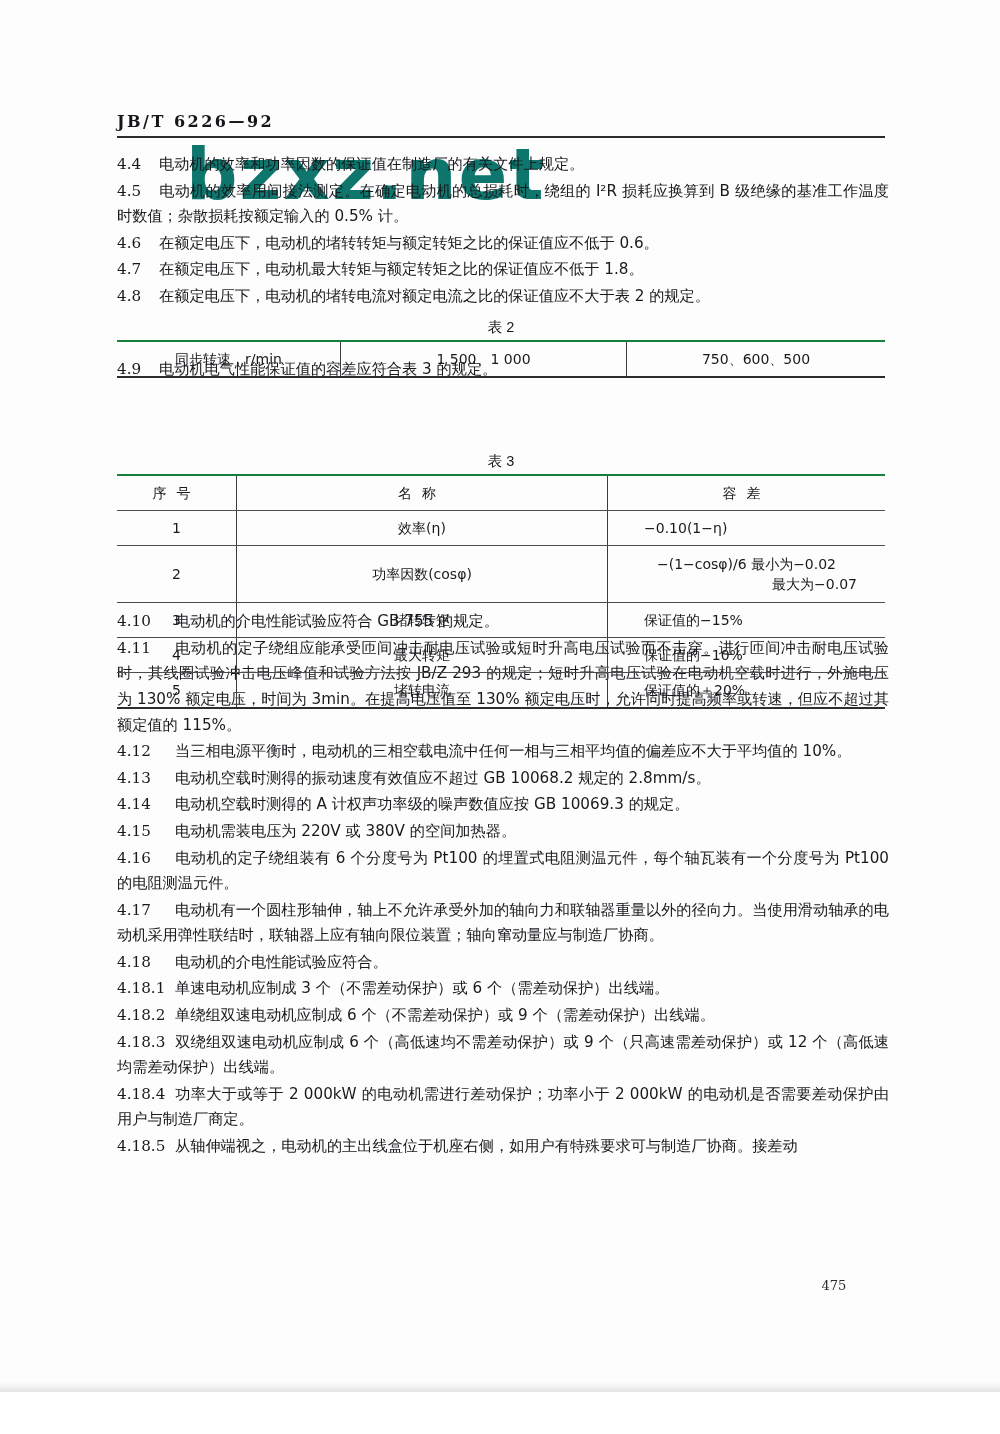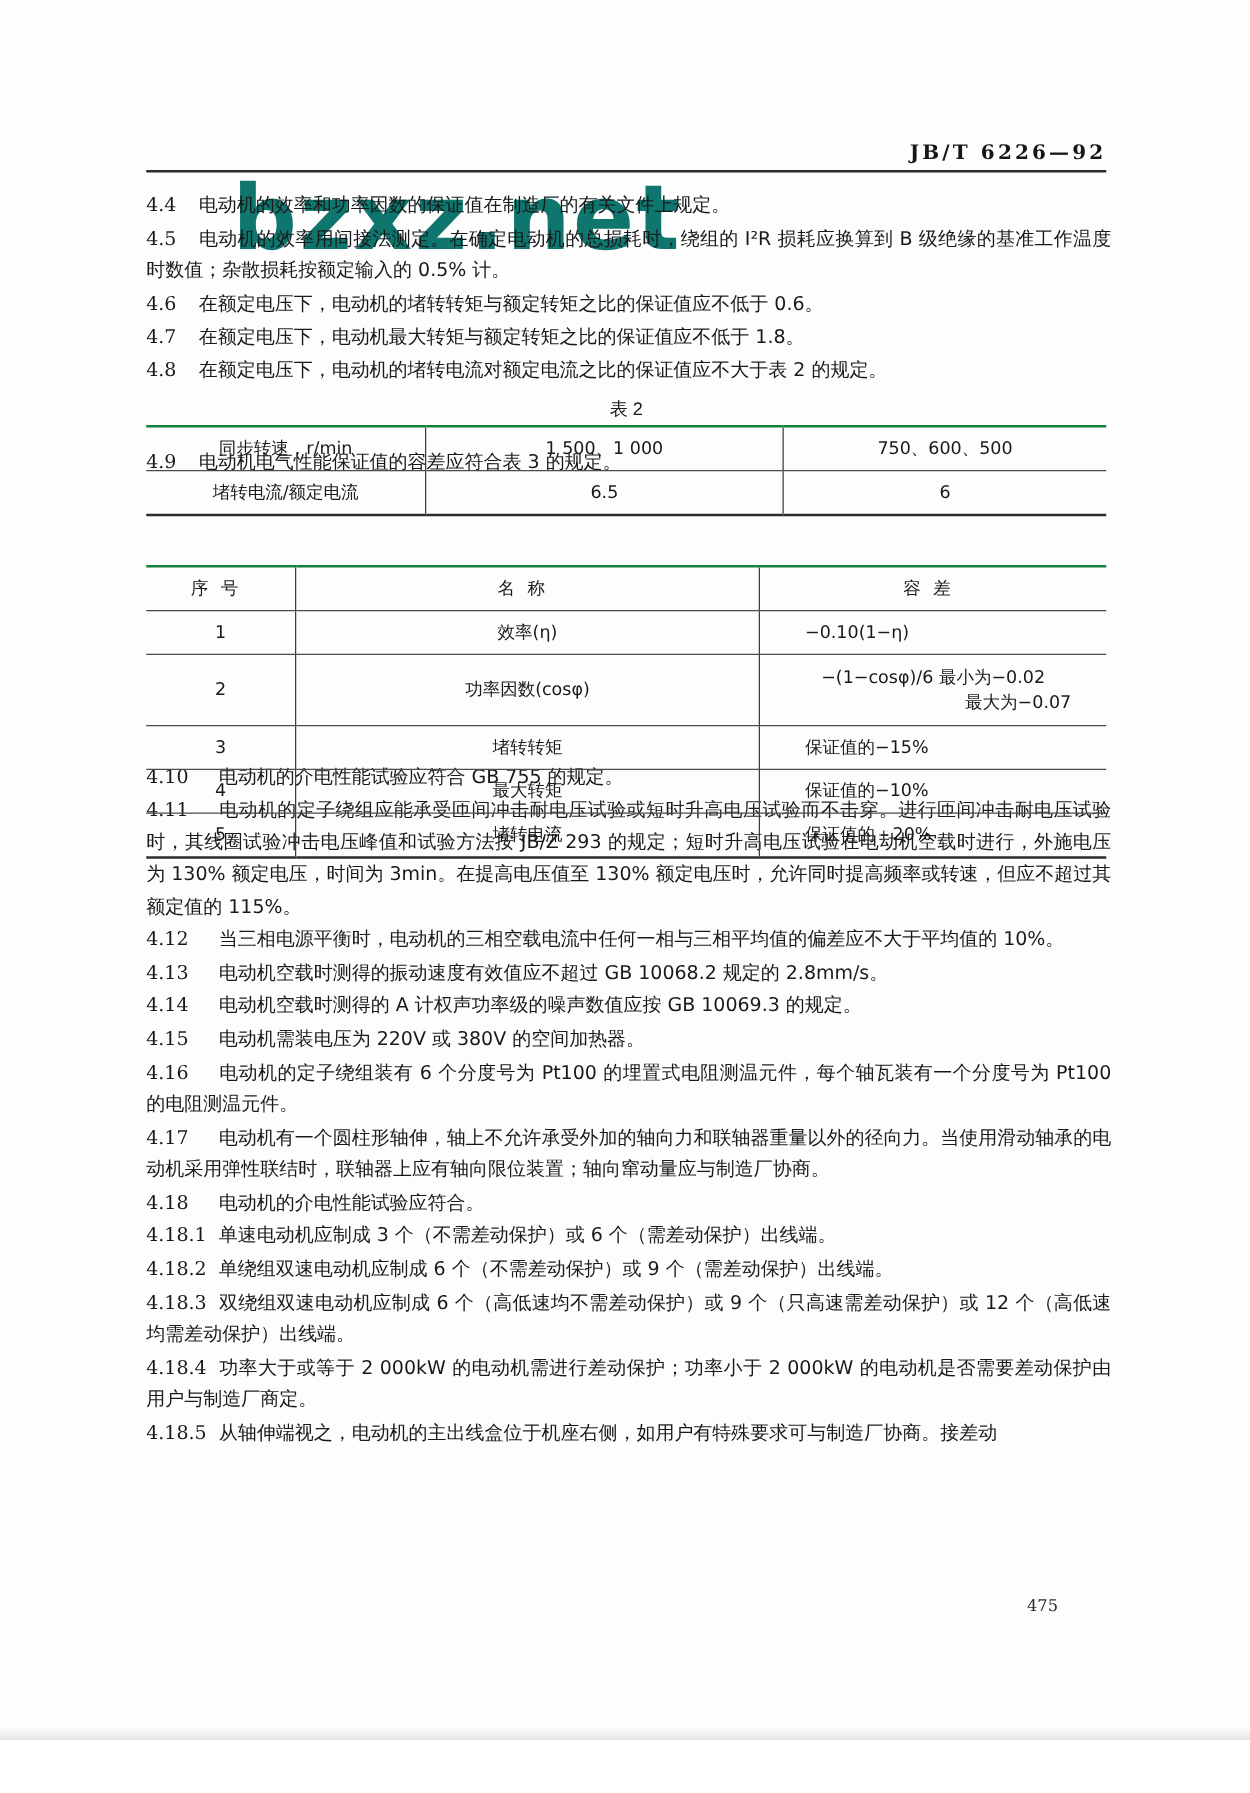--- a/index.html
+++ b/index.html
@@ -58,21 +58,21 @@
 
   
   #header {
     position: absolute;
     left: 117px;
     top: 112px;
     width: 768px;
     z-index: 2;
   }
   #header-title {
-    text-align: right;
+    text-align: left;
     font-size: 16px;
     font-weight: bold;
     letter-spacing: 2.5px;
     color: #14161a;
     font-family: "DejaVu Serif", "Liberation Serif", serif;
   }
   #header-rule {
     margin-top: 5px;
     height: 2px;
     background: #2b2d30;
@@ -250,30 +250,26 @@
 
     <div class="tbl-wrap" style="top:318px;">
       <div class="tbl-caption">表 2</div>
       <table class="doc">
         <tbody>
             <tr>
           <td class="vline" style="width:215px">同步转速，r/min</td>
           <td class="vline" style="width:277px">1 500、1 000</td>
           <td>750、600、500</td>
         </tr>
-        <tr>
-          <td class="vline">堵转电流/额定电流</td>
-          <td class="vline">6.5</td>
-          <td>6</td>
-        </tr>
       </tbody>
         </table>
     </div>
 
     <div class="tbl-wrap" style="top:452px;">
+      <div class="tbl-caption">表 3</div>
       <table class="doc">
         <tbody>
             <tr>
           <td class="vline hdr-sp" style="width:111px">序号</td>
           <td class="vline hdr-sp" style="width:362px">名称</td>
           <td class="hdr-sp">容差</td>
         </tr>
         <tr>
           <td class="vline">1</td>
           <td class="vline">效率(η)</td>

